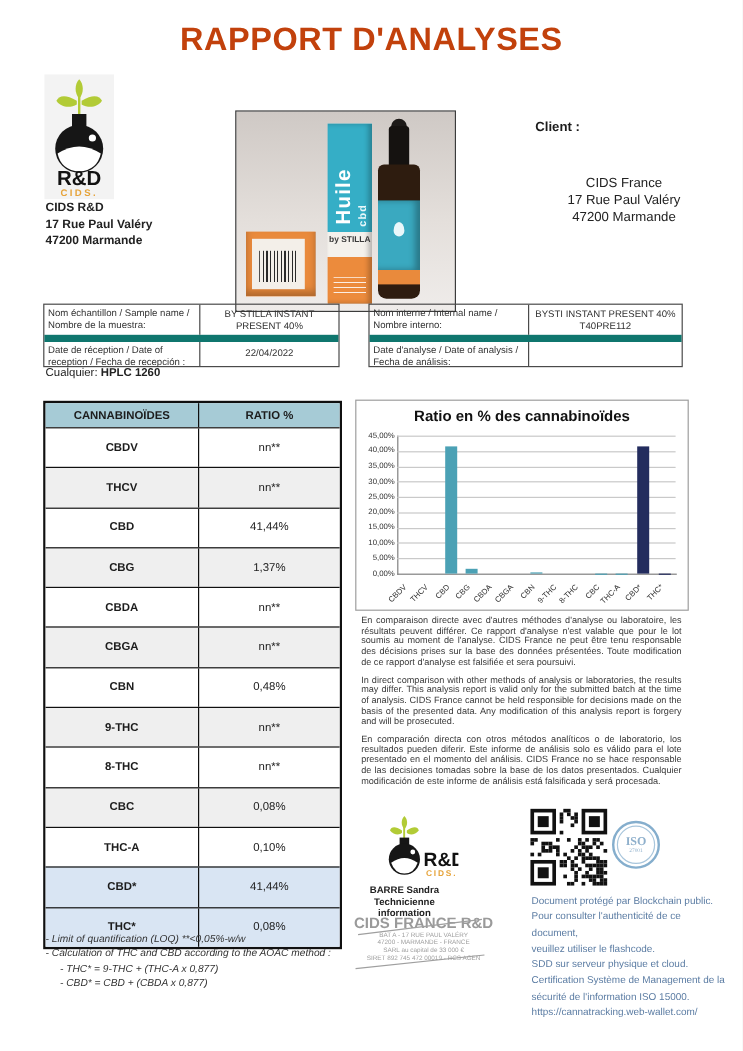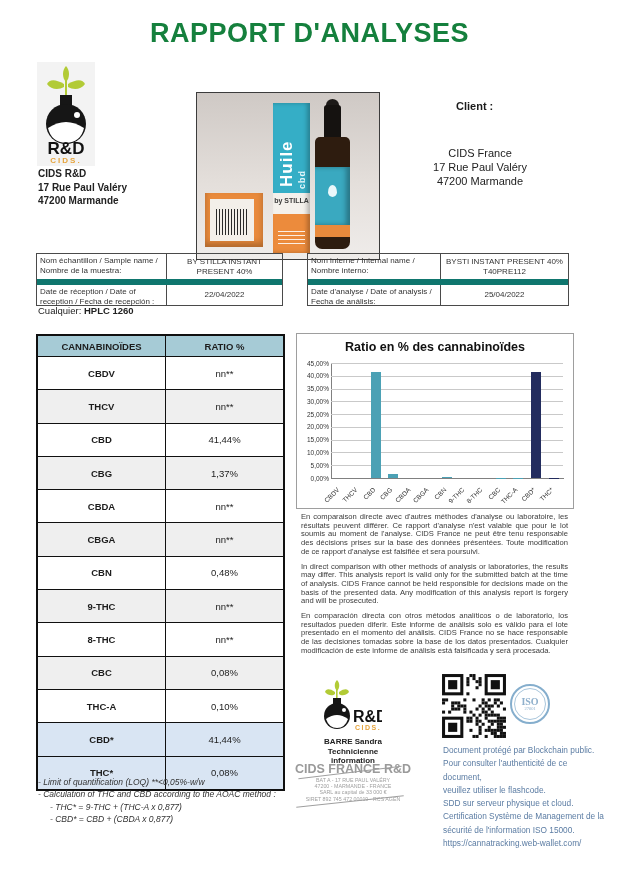--- a/index.html
+++ b/index.html
@@ -1,21 +1,21 @@
 <!DOCTYPE html>
 <html><head>
 <meta charset="utf-8">
 <style>
   html,body{margin:0;padding:0;background:#e9e9e9;}
   .page{position:relative;width:619px;height:876px;background:#ffffff;margin:0 auto;
         font-family:"Liberation Sans",sans-serif;color:#1c1c1c;overflow:hidden;}
   .abs{position:absolute;}
 
   
-  .title{top:18px;left:0;width:100%;text-align:center;font-size:27px;font-weight:bold;letter-spacing:.5px;color:#15803d;}
+  .title{top:18px;left:0;width:100%;text-align:center;font-size:27px;font-weight:bold;letter-spacing:.5px;color:#c2410c;}
 
   
   .logo-bg{left:37px;top:62px;width:58px;height:104px;background:#f3f3f3;}
   .lab-addr{left:38px;top:167px;font-size:10px;font-weight:bold;line-height:13.5px;color:#222;}
 
   
   .photo{left:196px;top:92px;width:182px;height:166px;border:1px solid #3c3c3c;
          background:linear-gradient(180deg,#cfc9c5 0%,#e4dfdb 55%,#efecea 100%);overflow:hidden;}
   .pack{position:absolute;left:76px;top:10px;width:37px;height:150px;
         background:linear-gradient(180deg,#35aec6 0%,#35aec6 60%,#f4f1ec 60%,#f4f1ec 74%,#ec8b3c 74%,#ec8b3c 100%);
@@ -34,22 +34,22 @@
         background:repeating-linear-gradient(90deg,#2a2a2a 0 1px,transparent 1px 3px);}
   .bottle{position:absolute;left:118px;top:44px;width:35px;height:112px;background:#2e1c0f;border-radius:5px 5px 7px 7px;}
   .cap{position:absolute;left:127px;top:12px;width:17px;height:36px;background:#151210;border-radius:3px 3px 0 0;}
   .cap-bulb{position:absolute;left:129px;top:6px;width:13px;height:12px;background:#1d1a18;border-radius:50% 50% 40% 40%;}
   .bottle-label{position:absolute;left:0;top:30px;width:100%;height:58px;background:#3aa9c0;
         box-shadow:inset -4px 0 5px rgba(0,0,0,.3);}
   .bottle-band{position:absolute;left:0;top:88px;width:100%;height:12px;background:#e98a3c;}
   .drop{position:absolute;left:13px;top:18px;width:9px;height:12px;background:#eaf7fa;border-radius:50% 50% 50% 50%/60% 60% 40% 40%;}
 
   
-  .client-label{left:446px;top:100px;font-size:11px;font-weight:bold;margin-left:10px;}
-  .client-addr{left:408px;top:146px;width:144px;text-align:center;font-size:11px;line-height:14px;color:#222;}
+  .client-label{left:446px;top:100px;font-size:11px;font-weight:bold;}
+  .client-addr{left:448px;top:146px;width:144px;text-align:center;font-size:11px;line-height:14px;color:#222;}
 
   
   .stable{border:1px solid #4a4a4a;font-size:8px;color:#333;}
   .stable .srow{display:flex;border-bottom:6px solid #0f766e;}
   .stable .srow:last-child{border-bottom:none;}
   .stable .slabel{padding:2px 3px;border-right:1px solid #4a4a4a;box-sizing:border-box;line-height:9.5px;}
   .stable .sval{flex:1;display:flex;align-items:center;justify-content:center;text-align:center;padding:1px 2px;line-height:9.5px;}
   .stable-left{left:36px;top:253px;width:245px;}
   .stable-left .slabel{width:130px;}
   .stable-right{left:307px;top:253px;width:260px;}
@@ -85,21 +85,21 @@
   
   .disc{left:301px;top:513px;width:267px;font-size:7.6px;line-height:8.7px;color:#3a3a3a;text-align:justify;}
   .disc p{margin:0 0 6px 0;}
 
   
   .foot{left:38px;top:776px;font-size:8.5px;font-style:italic;line-height:12.3px;color:#333;}
   .foot .ind{padding-left:12px;}
 
   
   .sig-logo{left:322px;top:678px;width:60px;height:56px;}
-  .sig-name{left:303px;top:737px;width:100px;text-align:center;font-size:8px;font-weight:bold;line-height:9.5px;color:#222;}
+  .sig-name{left:287px;top:737px;width:100px;text-align:center;font-size:8px;font-weight:bold;line-height:9.5px;color:#222;}
   .stamp-title{left:295px;top:762px;width:116px;text-align:center;font-size:12.5px;font-weight:bold;color:#9a9a9a;white-space:nowrap;}
   .stamp-lines{left:295px;top:777px;width:116px;text-align:center;font-size:5.3px;line-height:6.2px;color:#a0a0a0;}
   .squiggle{height:0;border-top:1px solid #9f9f9f;}
   .sq1{left:298px;top:772px;width:104px;transform:rotate(-7deg);}
   .sq2{left:296px;top:801px;width:108px;transform:rotate(-6deg);}
 
   
   .qr{left:440px;top:672px;width:68px;height:68px;background:#fff;}
   .iso{left:510px;top:684px;width:40px;height:40px;border-radius:50%;border:2px solid #85aecd;
        display:flex;flex-direction:column;align-items:center;justify-content:center;box-sizing:border-box;font-family:Liberation Serif, serif;}
@@ -179,21 +179,20 @@
       <div class="sval">22/04/2022</div>
     </div>
   </div>
   <div class="abs stable stable-right">
     <div class="srow sr1">
       <div class="slabel">Nom interne / Internal name / Nombre interno:</div>
       <div class="sval">BYSTI INSTANT PRESENT 40% T40PRE112</div>
     </div>
     <div class="srow sr2">
       <div class="slabel">Date d'analyse / Date of analysis / Fecha de análisis:</div>
-      <div class="sval">25/04/2022</div>
     </div>
   </div>
 
   <div class="abs instrument">
     <span>Cualquier:</span>
     <b>HPLC 1260</b>
   </div>
 
   <div class="abs ctable">
     <div class="chead">

